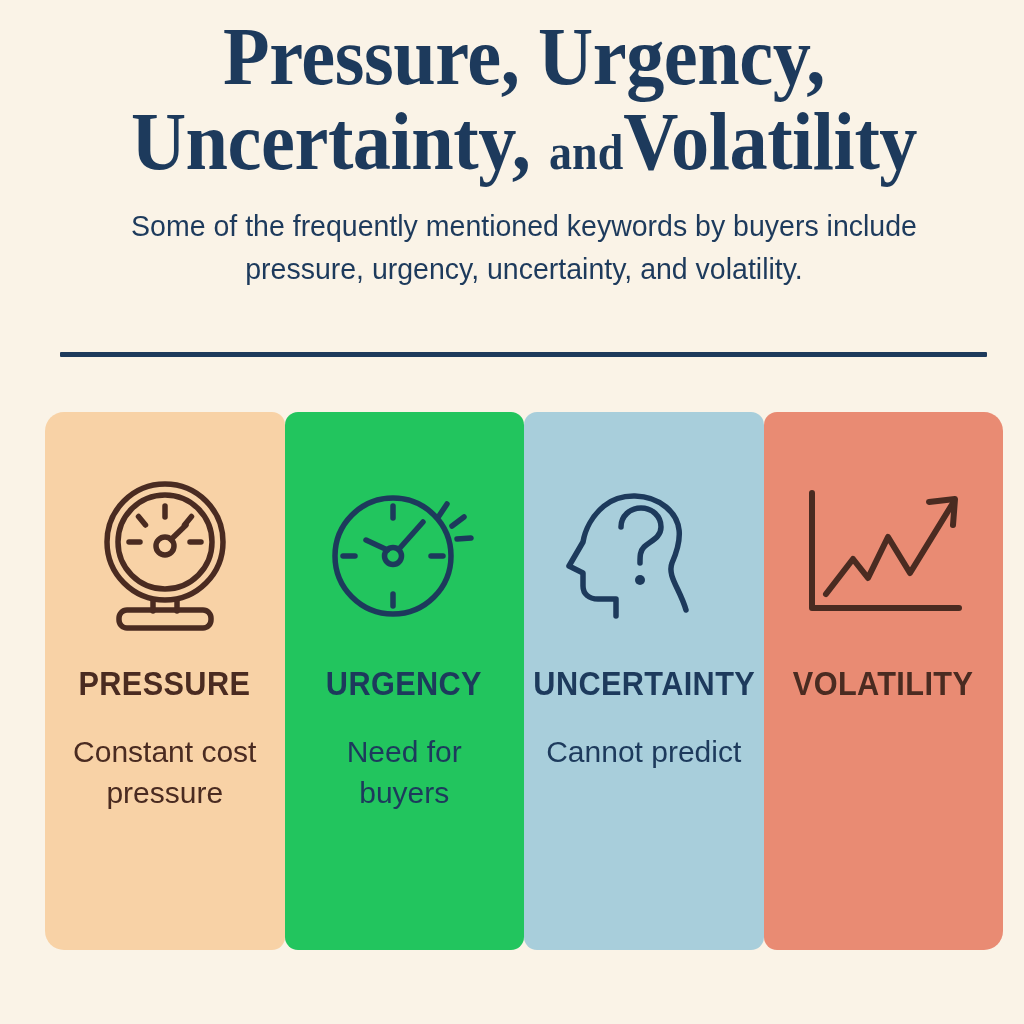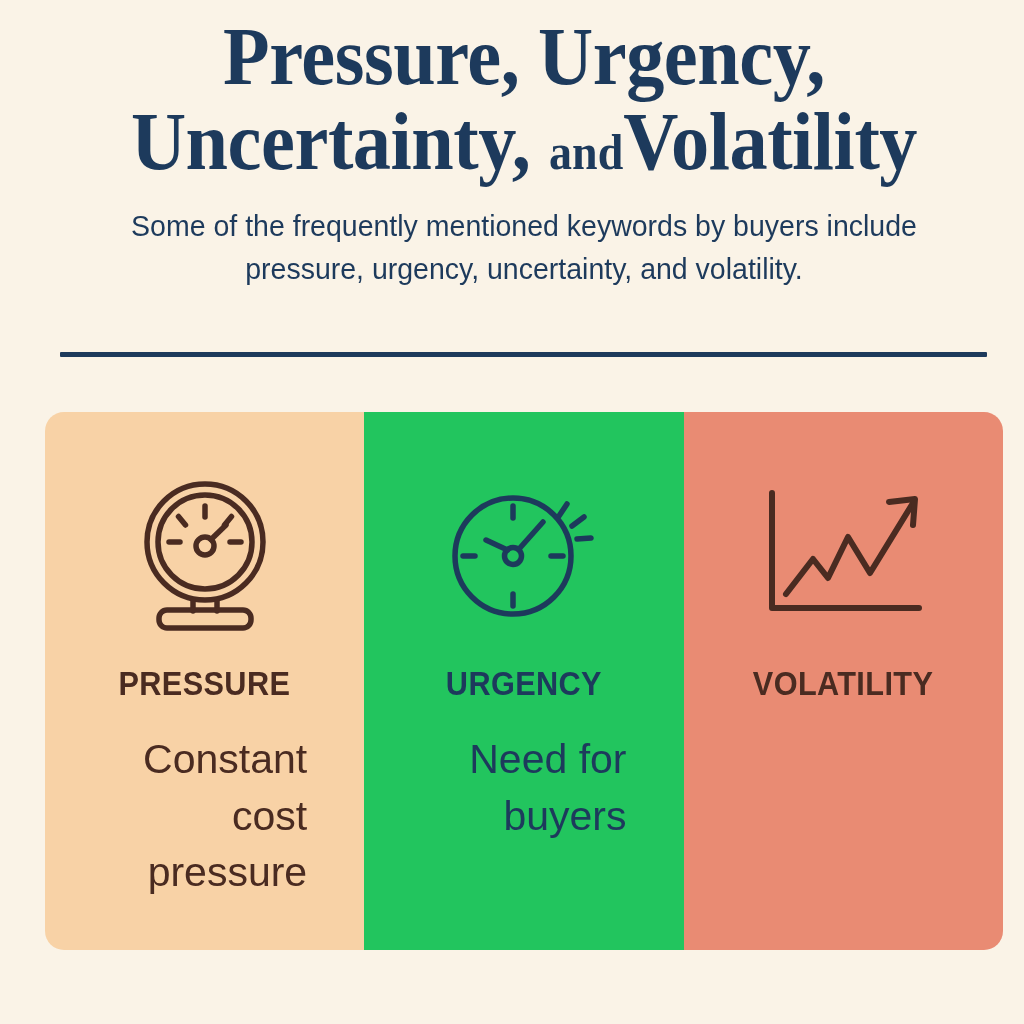--- a/index.html
+++ b/index.html
@@ -76,20 +76,21 @@
     overflow: hidden;
   }
   .card {
     flex: 1 1 0;
     position: relative;
     display: flex;
     flex-direction: column;
     align-items: center;
     box-sizing: border-box;
     padding-top: 56px;
+    border-radius: 13px;
   }
   .icon-wrap {
     height: 175px;
     display: flex;
     align-items: center;
     justify-content: center;
   }
   .icon-wrap svg {
     display: block;
   }
@@ -98,24 +99,24 @@
     font-weight: bold;
     font-size: 33px;
     letter-spacing: 0.4px;
     transform: scaleX(0.93);
     margin-top: 22px;
     text-align: center;
     white-space: nowrap;
   }
   .card-desc {
     font-family: "Liberation Sans", sans-serif;
-    font-size: 41px;
+    font-size: 30px;
     line-height: 1.38;
     margin-top: 28px;
-    text-align: right;
+    text-align: center;
     max-width: 205px;
   }
 
   
   .card-pressure    { background: #F8D2A6; }
   .card-urgency     { background: #22c55e; }
   .card-uncertainty { background: #A8CEDB; }
   .card-volatility  { background: #E98B73; }
 
   .ink-brown { color: #4A2B21; }
@@ -173,20 +174,34 @@
           <line x1="75" y1="73" x2="99" y2="46"></line>
           <line x1="123" y1="28" x2="115" y2="40"></line>
           <line x1="140" y1="41" x2="128" y2="50"></line>
           <line x1="147" y1="62" x2="133" y2="63"></line>
         </svg>
       </div>
       <div class="card-title ink-navy">URGENCY</div>
       <div class="card-desc ink-navy">Need for buyers</div>
     </div>
 
+    <div class="card card-uncertainty">
+      <div class="icon-wrap">
+        <svg width="165" height="160" viewBox="0 0 165 160" fill="none" stroke="#1D3A5C" stroke-width="5.5" stroke-linecap="round" stroke-linejoin="round">
+          <path d="M125 134 C119 113 106 100 111 87 C122 62 121 44 105 31
+                   C88 17 60 16 43 30 C31 40 24 54 22 66
+                   L8 90 L22 97 L22 110 C22 118 28 123 37 123 L55 123 L55 140"></path>
+          <path d="M60 51 C60 40 69 32 80 32 C91 32 100 40 100 51
+                   C100 62 89 65 83 71 C79 75 79 80 79 87"></path>
+          <circle cx="79" cy="104" r="5" fill="#1D3A5C" stroke="none"></circle>
+        </svg>
+      </div>
+      <div class="card-title ink-navy">UNCERTAINTY</div>
+      <div class="card-desc ink-navy">Cannot predict</div>
+    </div>
 
     <div class="card card-volatility">
       <div class="icon-wrap">
         <svg width="170" height="150" viewBox="0 0 170 150" fill="none" stroke="#4A2B21" stroke-width="6" stroke-linecap="round" stroke-linejoin="round">
           <polyline points="14,12 14,127 161,127"></polyline>
           <polyline points="28,113 55,78 70,97 90,56 112,92 155,22"></polyline>
           <polyline points="131,21 157,18 155,44"></polyline>
         </svg>
       </div>
       <div class="card-title ink-brown">VOLATILITY</div>

